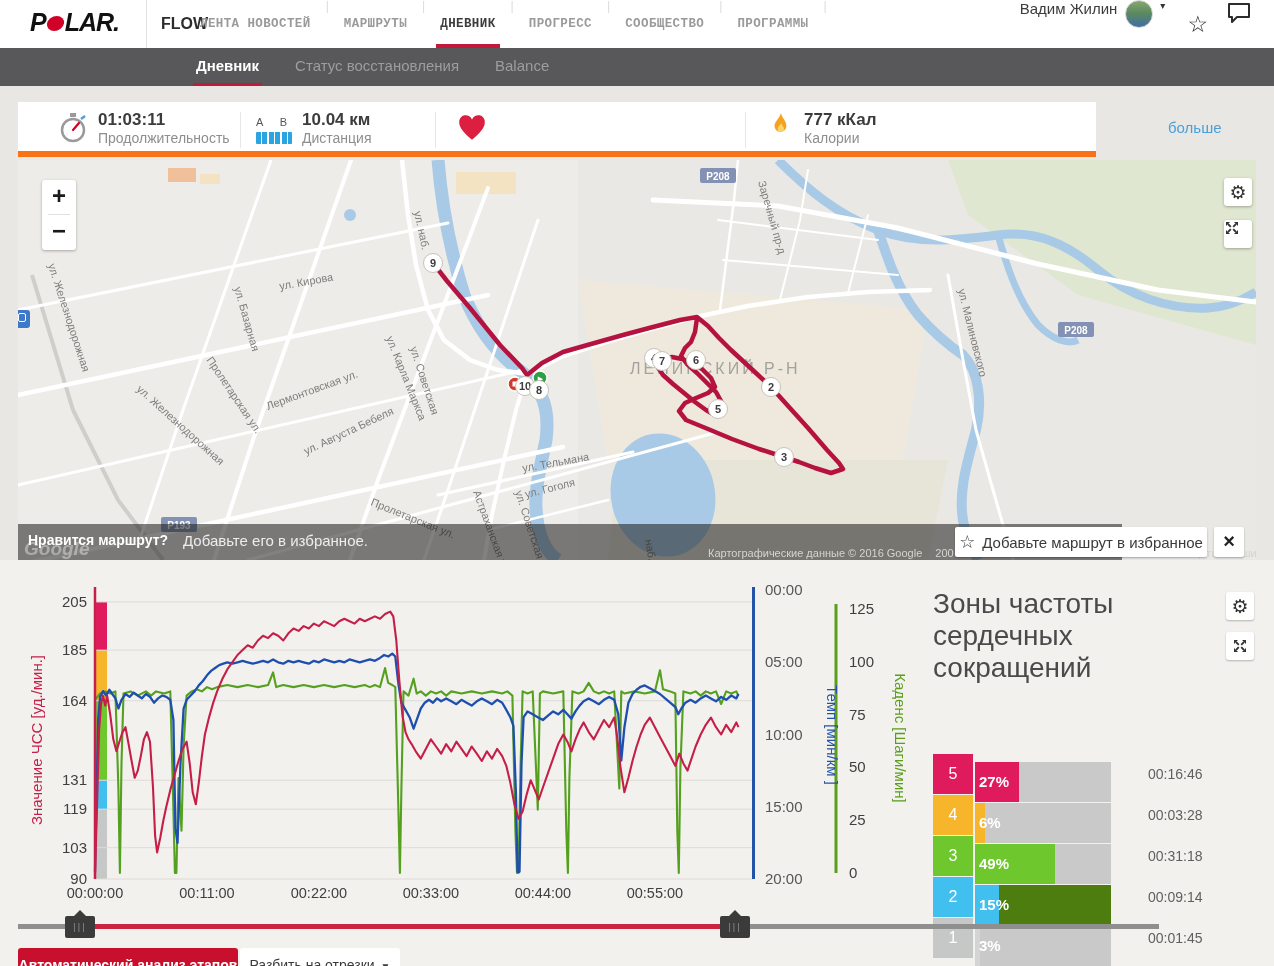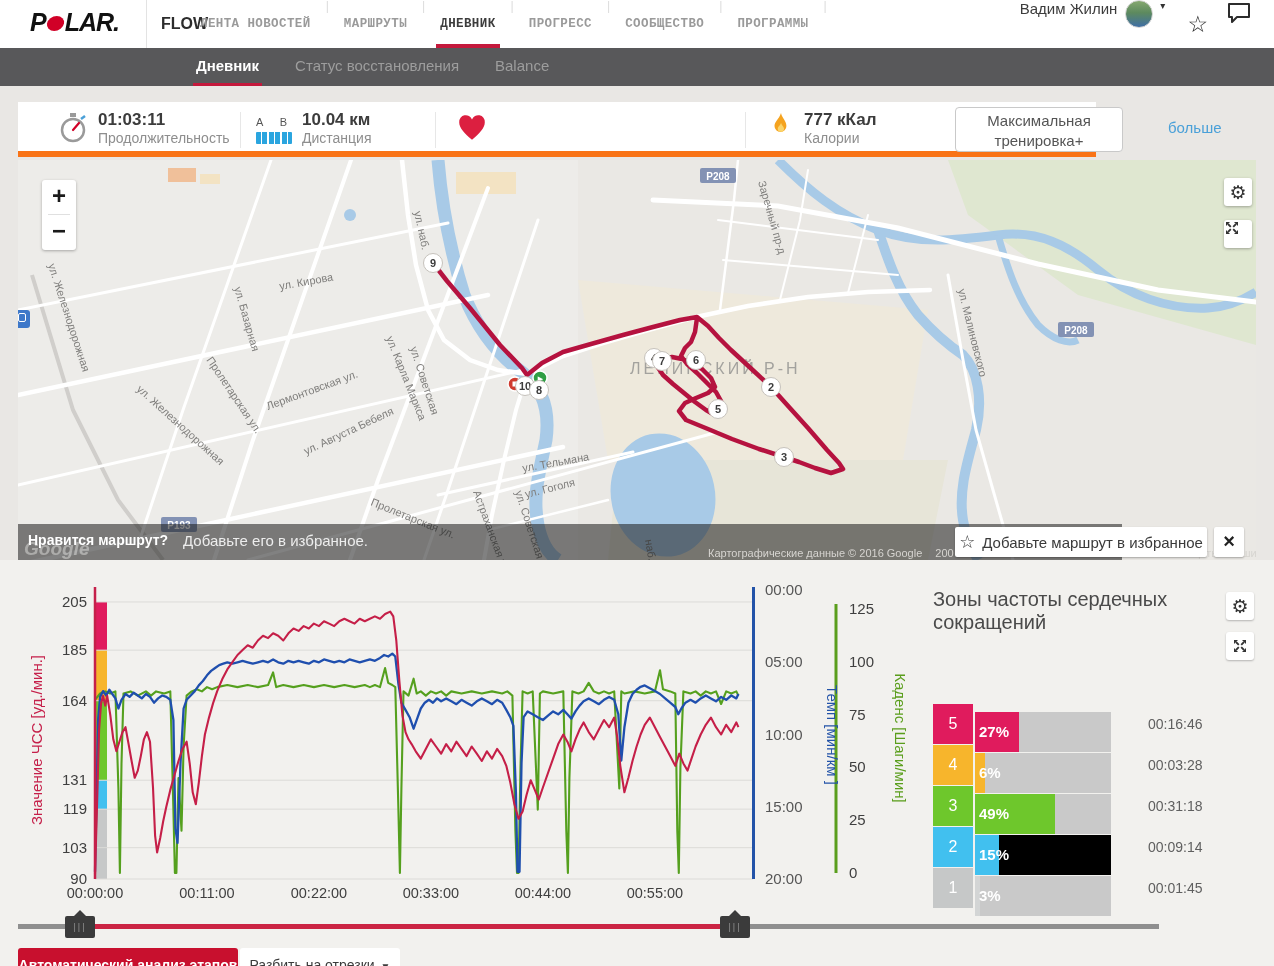--- a/index.html
+++ b/index.html
@@ -76,21 +76,21 @@
   .gwm { left:6px; top:14px; font-size:19px; font-weight:bold; color:rgba(235,235,232,.45); font-style:italic;}
 
   
   #chartsec { left:0; top:560px; width:1274px; height:406px; background:#f2f1ee; }
   #chart-svg { position:absolute; left:0; top:0; }
   .panelbtn { position:absolute; width:28px; height:28px; background:#fff; border-radius:3px;
               box-shadow:0 1px 2px rgba(0,0,0,.25); display:flex; align-items:center; justify-content:center; cursor:pointer;}
 
   
   #zones { left:933px; top:28px; width:330px; }
-  #zonestitle { font-size:20px; color:#4a4a4a; line-height:23px; width:250px; }
+  #zonestitle { font-size:28px; color:#4a4a4a; line-height:32px; width:250px; }
   .zrow { position:absolute; left:0; height:40px; width:323px; }
   .znum { position:absolute; left:0; top:0; width:40px; height:40px; color:#fff; font-size:16px;
           text-align:center; line-height:40px; }
   .ztrack { position:absolute; left:42px; top:8px; width:136px; height:40px; background:#c9c9c9; }
   .zfill { position:absolute; left:0; top:0; height:40px; }
   .zpct { position:absolute; left:4px; top:0; line-height:40px; color:#fff; font-size:15px; font-weight:bold; }
   .ztime { position:absolute; left:215px; top:0; line-height:40px; color:#5f5f5f; font-size:14px; }
 
   
   .slider-track { top:364px; height:5px; }
@@ -181,21 +181,20 @@
   <div class="abs" style="left:750px;top:8px;">
     <svg width="26" height="34" viewBox="0 0 24 30">
       <path d="M12,2 C13,7 17,9 17,14 A5.5,5.5 0 1 1 6,14 C6,10 10,8 12,2 Z" fill="#f5a31f"></path>
       <path d="M12,11 C12.5,13.5 14.8,14.5 14.8,16.5 A2.9,2.9 0 1 1 9,16.5 C9,14.5 11.5,13.5 12,11 Z" fill="#fbd46a"></path>
     </svg>
   </div>
   <div class="abs" style="left:786px;top:8px;">
     <div class="statval">777 кКал</div>
     <div class="statlbl">Калории</div>
   </div>
-  <div class="abs benefit-btn">Максимальная тренировка+</div>
   <div class="abs morelink">больше</div>
 </div>
 
 <div id="map" class="abs">
   <svg id="map-svg" width="1238" height="400" viewBox="0 0 1238 400">
       <rect x="0" y="0" width="1238" height="400" fill="#eae8e4"></rect>
       <rect x="0" y="0" width="560" height="400" fill="#edece9"></rect>
       <polygon points="560,120 910,150 880,330 590,300" fill="#eee9dc"></polygon>
       <polygon points="930,0 1238,0 1238,185 1060,135 950,55" fill="#dfe7d0"></polygon>
       <polygon points="600,300 930,300 910,400 590,400" fill="#e7e5d8"></polygon>
@@ -414,21 +413,21 @@
         <div class="zrow" style="top: 152px;">
           <div class="znum" style="background: rgb(110, 199, 44);">3</div>
           <div class="ztrack" style="background: rgb(201, 201, 201);">
             <div class="zfill" style="background: rgb(110, 199, 44); width: 80px;"></div>
             <span class="zpct">49%</span>
           </div>
           <span class="ztime">00:31:18</span>
         </div>
         <div class="zrow" style="top: 193px;">
           <div class="znum" style="background: rgb(65, 192, 239);">2</div>
-          <div class="ztrack" style="background: #000000;">
+          <div class="ztrack" style="background: #4d7c0f;">
             <div class="zfill" style="background: rgb(65, 192, 239); width: 24px;"></div>
             <span class="zpct">15%</span>
           </div>
           <span class="ztime">00:09:14</span>
         </div>
         <div class="zrow" style="top: 234px;">
           <div class="znum" style="background: rgb(198, 200, 200);">1</div>
           <div class="ztrack" style="background: rgb(201, 201, 201);">
             <div class="zfill" style="background: rgb(211, 213, 213); width: 5px;"></div>
             <span class="zpct">3%</span>

